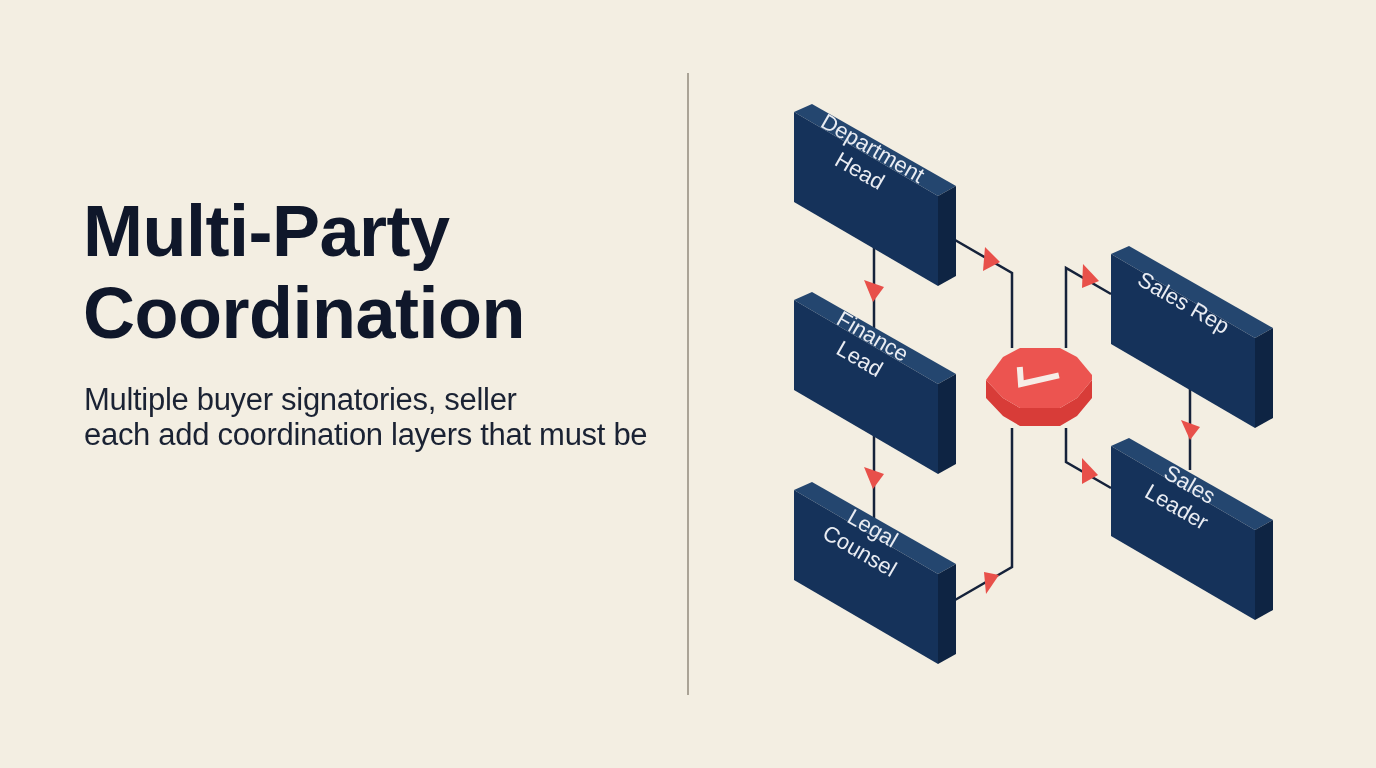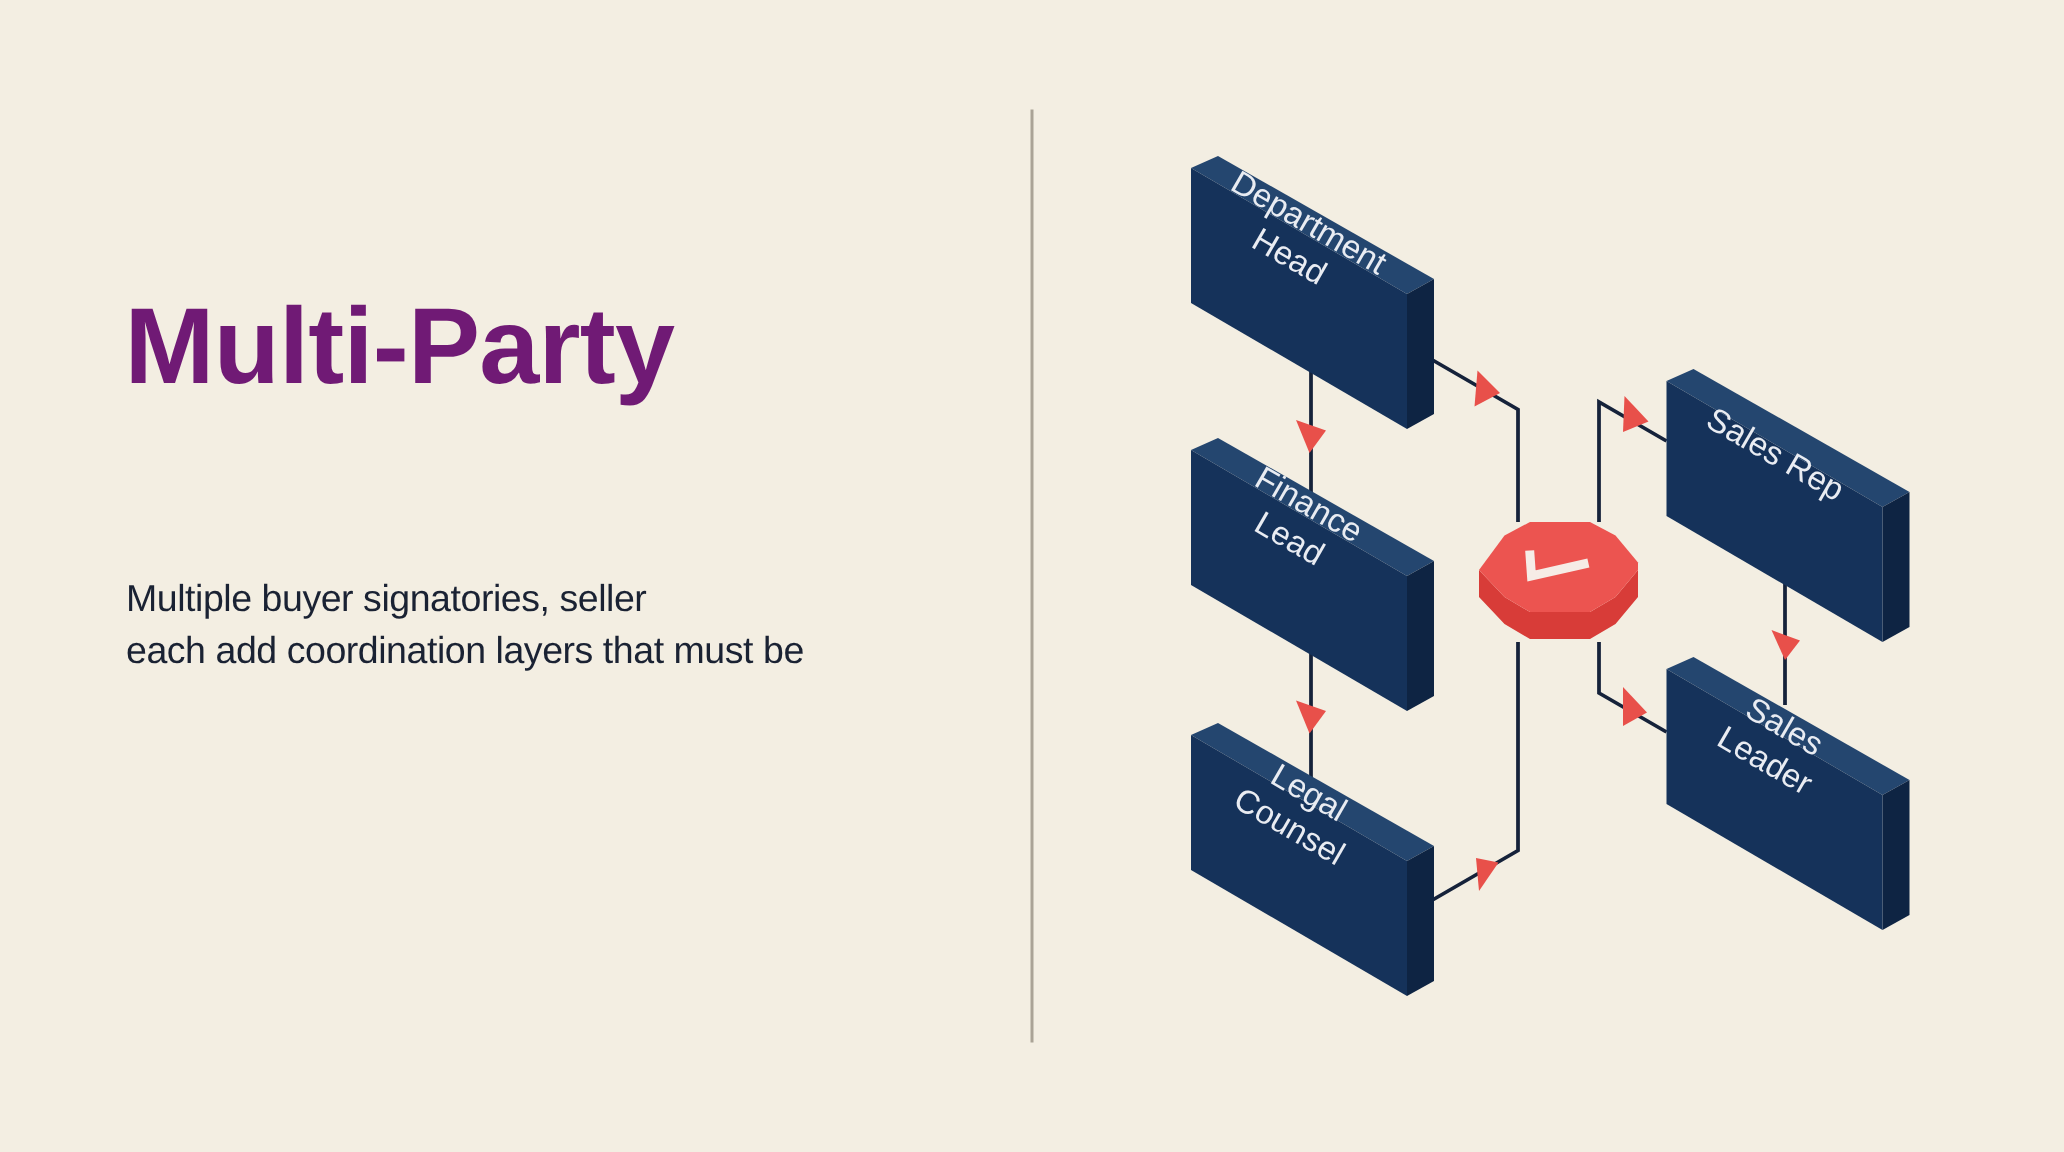--- a/index.html
+++ b/index.html
@@ -18,33 +18,33 @@
   }
   .title {
     position: absolute;
     left: 83px;
     top: 190px;
     margin: 0;
     font-family: "Liberation Sans", sans-serif;
     font-weight: 700;
     font-size: 72px;
     line-height: 82px;
-    color: #701a75;
+    color: #0f172a;
     letter-spacing: -0.5px;
     width: 560px;
   }
   .title span { display: block; }
   .body-text {
     position: absolute;
     left: 84px;
     top: 382px;
     width: 560px;
     margin: 0;
     font-family: "Liberation Sans", sans-serif;
-    font-size: 25px;
+    font-size: 31px;
     line-height: 35px;
     color: #1a2233;
     letter-spacing: -0.3px;
   }
   .body-text span { display: block; white-space: nowrap; }
   .divider {
     position: absolute;
     left: 687px;
     top: 73px;
     width: 2px;
@@ -64,20 +64,21 @@
     fill: #e9ecf2;
   }
 </style>
 </head>
 <body>
 
 <div class="slide">
 
   <h1 class="title">
     <span>Multi-Party</span>
+    <span>Coordination</span>
   </h1>
 
   <p class="body-text">
     <span>Multiple buyer signatories, seller</span>
     <span>each add coordination layers that must be</span>
   </p>
 
   <div class="divider"></div>
 
   <svg class="diagram" viewBox="0 0 1376 768">

